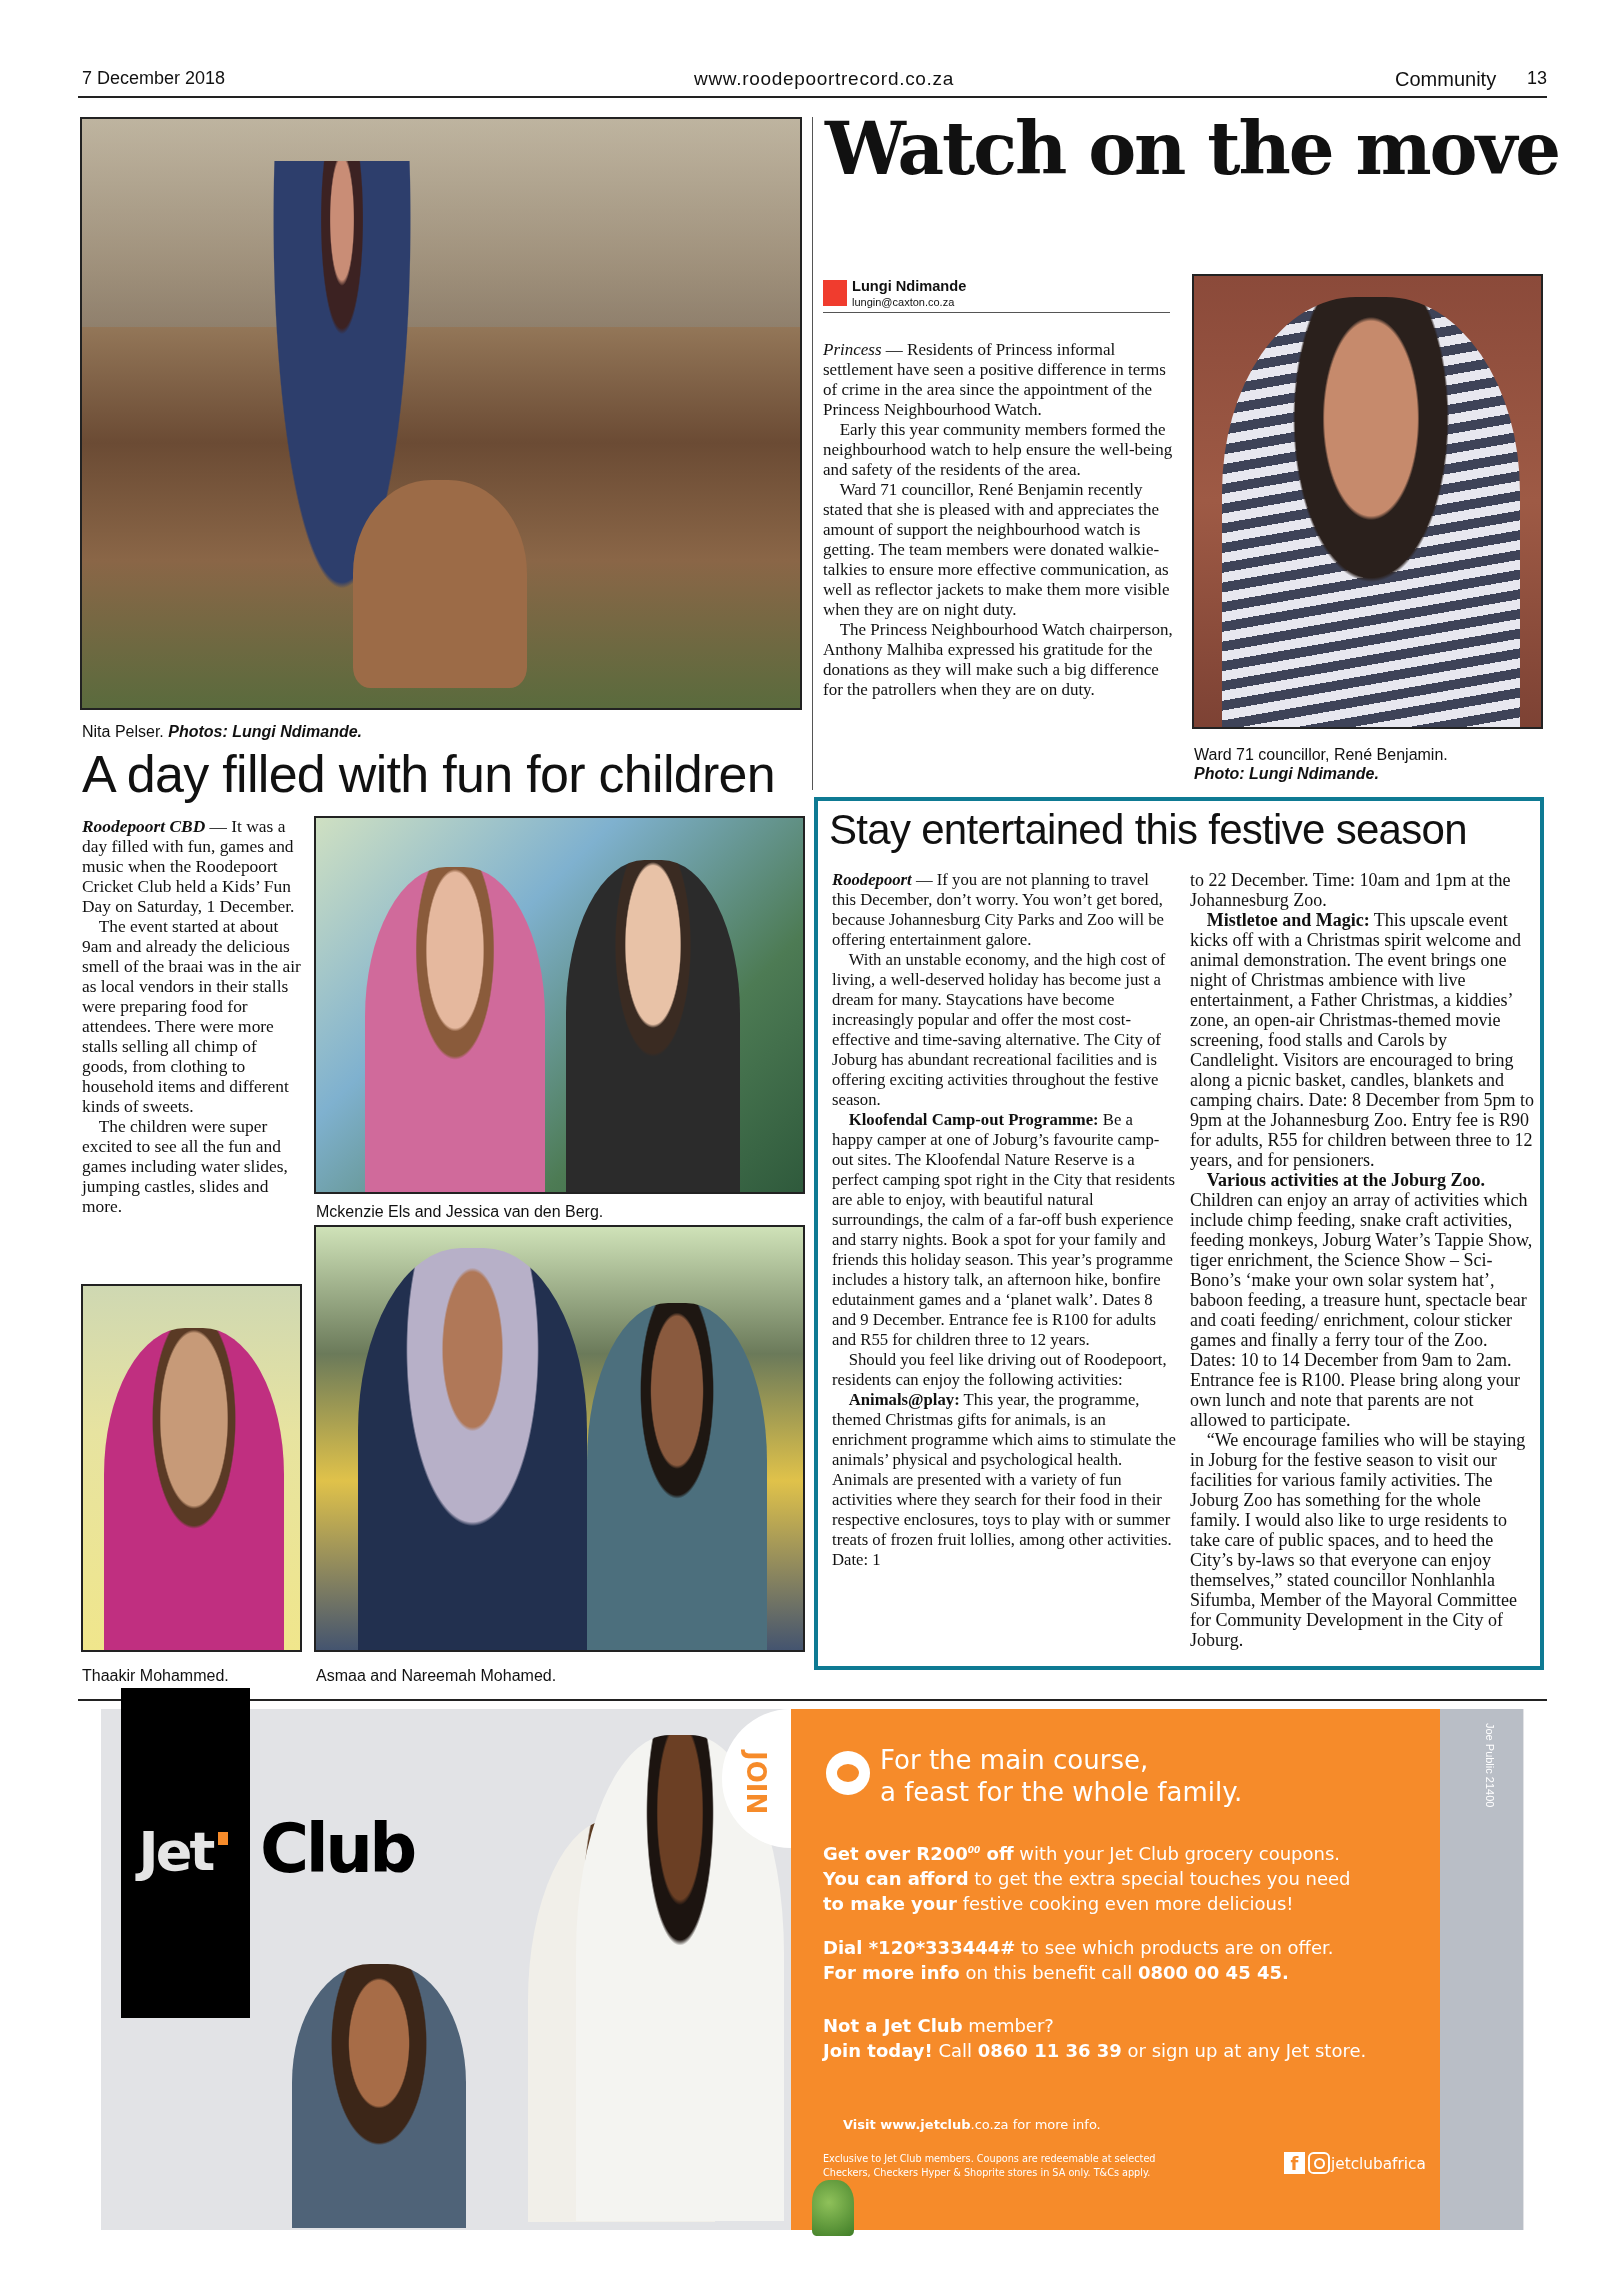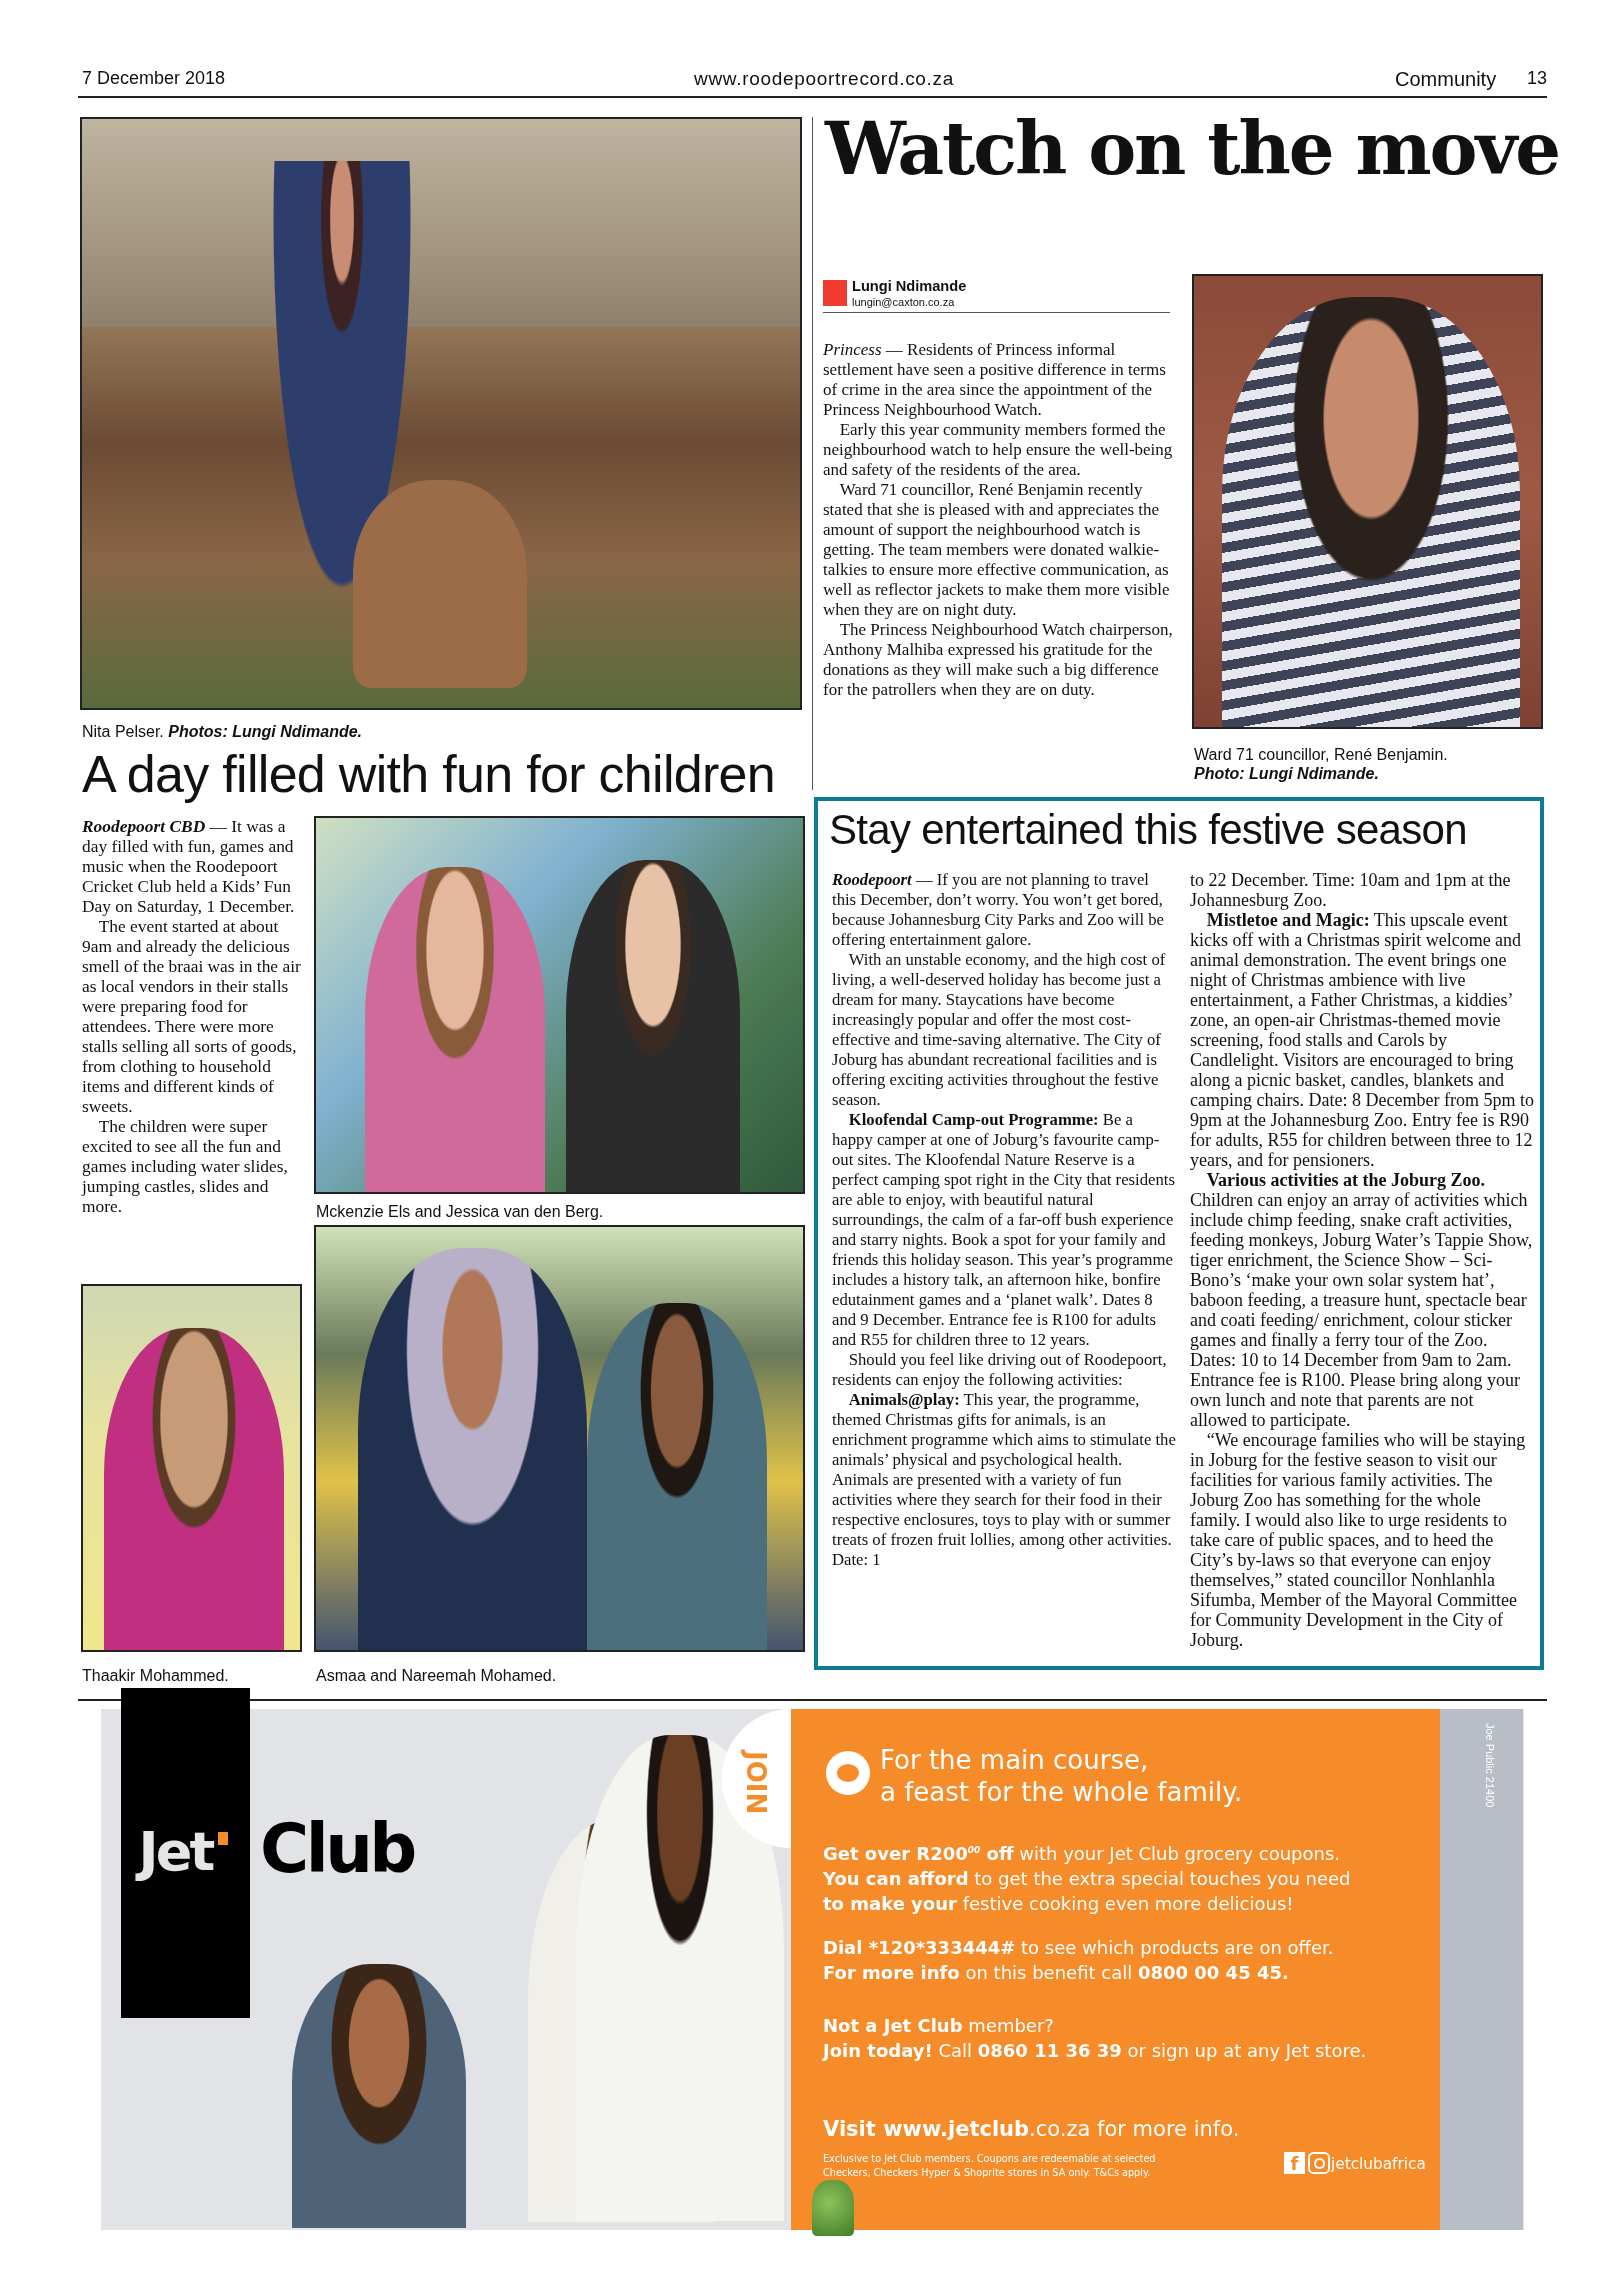--- a/index.html
+++ b/index.html
@@ -38,21 +38,21 @@
 </div>
 <div class="cap" style="left:82px;top:722px;">
   <span>Nita Pelser.</span>
   <b>Photos: Lungi Ndimande.</b>
 </div>
 
 <div class="abs headline-sans" style="left:82px;top:750px;">A day filled with fun for children</div>
 
 <div class="body" style="left:82px;top:816px;width:222px;font-size:17.4px;line-height:20px;">
   <p class="first"><i><b>Roodepoort CBD</b></i> — <span>It was a day filled with fun, games and music when the Roodepoort Cricket Club held a Kids’ Fun Day on Saturday, 1 December.</span></p>
-  <p>The event started at about 9am and already the delicious smell of the braai was in the air as local vendors in their stalls were preparing food for attendees. There were more stalls selling all sorts of goods, from clothing to household items and different kinds of sweets.</p>
+  <p>The event started at about 9am and already the delicious smell of the braai was in the air as local vendors in their stalls were preparing food for attendees. There were more stalls selling all chimp of goods, from clothing to household items and different kinds of sweets.</p>
   <p>The children were super excited to see all the fun and games including water slides, jumping castles, slides and more.</p>
 </div>
 
 <div class="photo" style="left:314px;top:816px;width:491px;height:378px;background:
      linear-gradient(135deg,#cfe0c2 0%,#7fb1cf 35%,#4d7b54 70%,#2f5a3c 100%);">
   <div class="abs" style="left:49px;top:49px;width:180px;height:333px;border-radius:45% 45% 0 0;background:radial-gradient(ellipse at 50% 25%,#e5b89e 0 22%,#8a5b3b 23% 30%,#d06a9b 31% 100%);"></div>
   <div class="abs" style="left:250px;top:42px;width:174px;height:340px;border-radius:45% 45% 0 0;background:radial-gradient(ellipse at 50% 25%,#e8c2a7 0 22%,#3a2b22 23% 30%,#2b2b2b 31% 100%);"></div>
 </div>
 <div class="cap" style="left:316px;top:1202px;">Mckenzie Els and Jessica van den Berg.</div>
 
@@ -153,21 +153,21 @@
   <div class="abs ad-text" style="left:823px;top:1935px;font-size:18px;line-height:25px;">
     <div><b>Dial *120*333444#</b><span> to see which products are on offer.</span></div>
     <div><b>For more info</b><span> on this benefit call </span><b>0800 00 45 45.</b></div>
   </div>
 
   <div class="abs ad-text" style="left:823px;top:2013px;font-size:18px;line-height:25px;">
     <div><b>Not a Jet Club</b><span> member?</span></div>
     <div><b>Join today!</b><span> Call </span><b>0860 11 36 39</b><span> or sign up at any Jet store.</span></div>
   </div>
 
-  <div class="abs ad-text" style="left:823px;top:2117px;font-size:21px;">
+  <div class="abs ad-text" style="left:843px;top:2117px;font-size:13px;">
     <b>Visit www.jetclub</b><span>.co.za for more info.</span>
   </div>
   <div class="abs ad-text" style="left:823px;top:2152px;font-size:9.7px;line-height:14px;">
     <div>Exclusive to Jet Club members. Coupons are redeemable at selected</div>
     <div>Checkers, Checkers Hyper &amp; Shoprite stores in SA only. T&amp;Cs apply.</div>
   </div>
 
   <div class="abs" style="left:1284px;top:2152px;width:21px;height:22px;background:#fff;color:#f68b2a;font-family:'DejaVu Sans',sans-serif;font-weight:bold;font-size:18px;text-align:center;line-height:23.6px;">f</div>
   <div class="abs" style="left:1308px;top:2152px;width:18px;height:18px;border:2.1px solid #fff;border-radius:5.6px;">
     <div class="abs" style="left:4.2px;top:4.2px;width:7px;height:7px;border:2.1px solid #fff;border-radius:50%;"></div>

